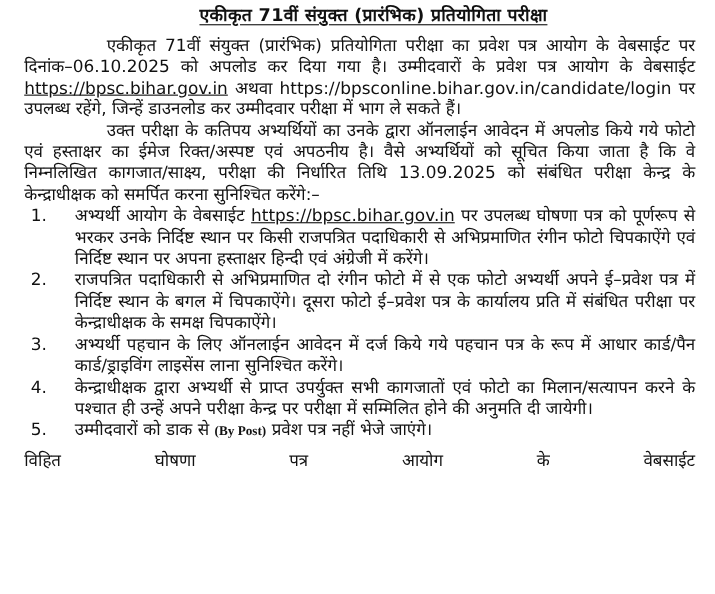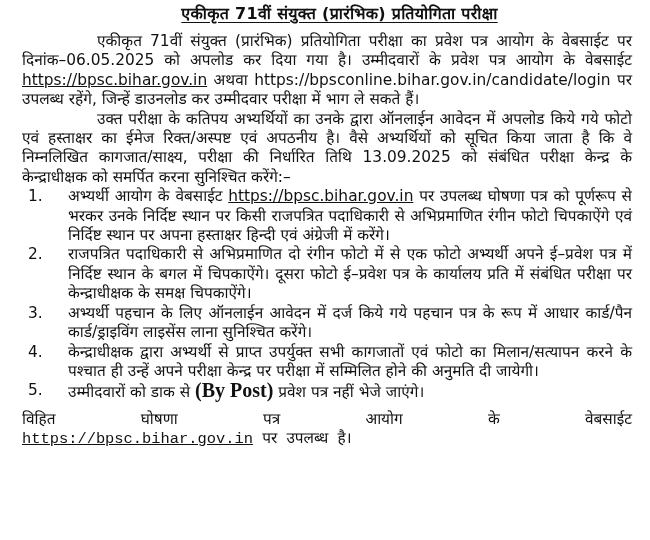--- a/index.html
+++ b/index.html
@@ -17,34 +17,34 @@
   .para {
     font-size: 15.4px; line-height: 19.4px; text-align: justify;
     text-align-last: auto; margin: 0;
   }
   .indent { text-indent: 75px; }
   .link { text-decoration: underline; }
   ol.items { list-style: none; margin: 0; padding: 0; }
   ol.items li { display: flex; font-size: 15.4px; line-height: 19.4px; }
   .num { width: 46px; flex: 0 0 46px; padding-left: 6px; box-sizing: border-box; }
   .itext { flex: 1; text-align: justify; }
-  .bold-en { font-family: "Liberation Serif", serif; font-weight: bold; font-size: 20px; }
+  .bold-en { font-family: "Liberation Serif", serif; font-weight: bold; font-size: 12px; }
   .note { display: flex; font-size: 15.4px; line-height: 19.4px; margin-top: 8px; }
   .note-label { width: 135px; flex: 0 0 135px; padding-left: 117px; box-sizing: content-box; }
-  .note-text { flex: 1; font-family: Liberation Mono, monospace; }
+  .note-text { flex: 1; }
   .note-row1 { display: flex; justify-content: space-between; }
 </style>
 </head>
 <body>
 
 <div class="page">
   <div class="title">एकीकृत 71वीं संयुक्त (प्रारंभिक) प्रतियोगिता परीक्षा</div>
 
   <p class="para indent">
-    <span>एकीकृत 71वीं संयुक्त (प्रारंभिक) प्रतियोगिता परीक्षा का प्रवेश पत्र आयोग के वेबसाईट पर दिनांक–06.05.2025 को अपलोड कर दिया गया है। उम्मीदवारों के प्रवेश पत्र आयोग के वेबसाईट </span><span class="link">https://bpsc.bihar.gov.in</span><span> अथवा https://bpsconline.bihar.gov.in/candidate/login पर उपलब्ध रहेंगे, जिन्हें डाउनलोड कर उम्मीदवार परीक्षा में भाग ले सकते हैं।</span>
+    <span>एकीकृत 71वीं संयुक्त (प्रारंभिक) प्रतियोगिता परीक्षा का प्रवेश पत्र आयोग के वेबसाईट पर दिनांक–06.10.2025 को अपलोड कर दिया गया है। उम्मीदवारों के प्रवेश पत्र आयोग के वेबसाईट </span><span class="link">https://bpsc.bihar.gov.in</span><span> अथवा https://bpsconline.bihar.gov.in/candidate/login पर उपलब्ध रहेंगे, जिन्हें डाउनलोड कर उम्मीदवार परीक्षा में भाग ले सकते हैं।</span>
   </p>
 
   <p class="para indent">उक्त परीक्षा के कतिपय अभ्यर्थियों का उनके द्वारा ऑनलाईन आवेदन में अपलोड किये गये फोटो एवं हस्ताक्षर का ईमेज रिक्त/अस्पष्ट एवं अपठनीय है। वैसे अभ्यर्थियों को सूचित किया जाता है कि वे निम्नलिखित कागजात/साक्ष्य, परीक्षा की निर्धारित तिथि 13.09.2025 को संबंधित परीक्षा केन्द्र के केन्द्राधीक्षक को समर्पित करना सुनिश्चित करेंगे:–</p>
 
   <ol class="items">
     <li>
       <span class="num">1.</span>
       <span class="itext"><span>अभ्यर्थी आयोग के वेबसाईट </span><span class="link">https://bpsc.bihar.gov.in</span><span> पर उपलब्ध घोषणा पत्र को पूर्णरूप से भरकर उनके निर्दिष्ट स्थान पर किसी राजपत्रित पदाधिकारी से अभिप्रमाणित रंगीन फोटो चिपकाऐंगे एवं निर्दिष्ट स्थान पर अपना हस्ताक्षर हिन्दी एवं अंग्रेजी में करेंगे।</span></span>
     </li>
     <li>
@@ -68,16 +68,15 @@
   <div class="note">
     <div class="note-text">
       <div class="note-row1">
         <span>विहित</span>
         <span>घोषणा</span>
         <span>पत्र</span>
         <span>आयोग</span>
         <span>के</span>
         <span>वेबसाईट</span>
       </div>
-      <div><span class="link">https://bpsc.bihar.gov.in</span><span> पर उपलब्ध है।</span></div>
     </div>
   </div>
 </div>
 
 </body></html>

